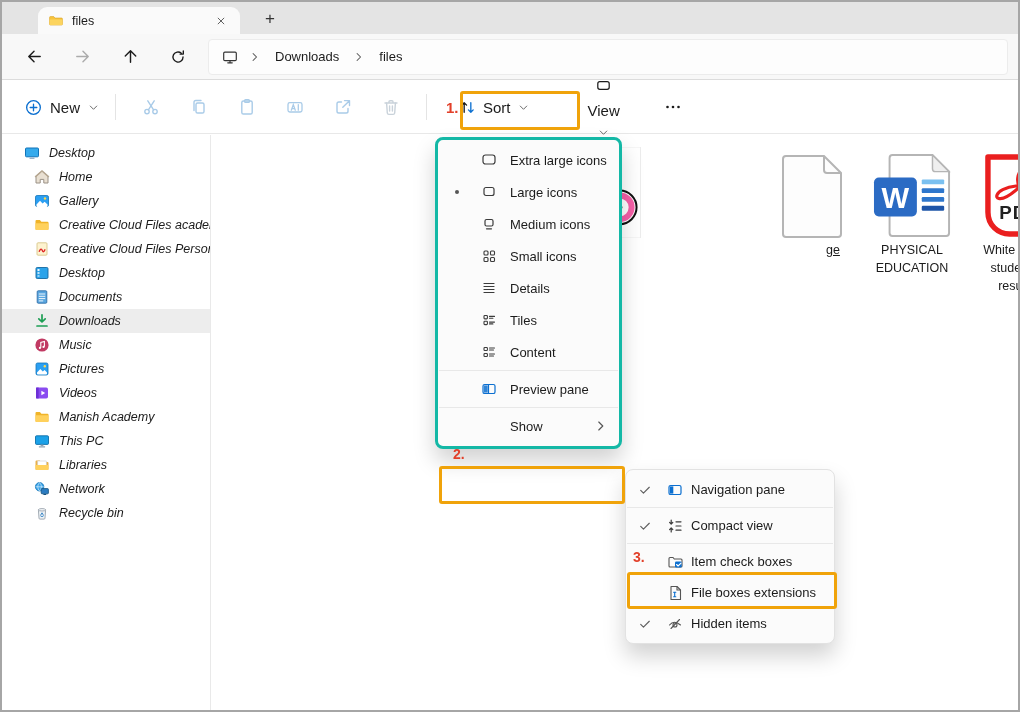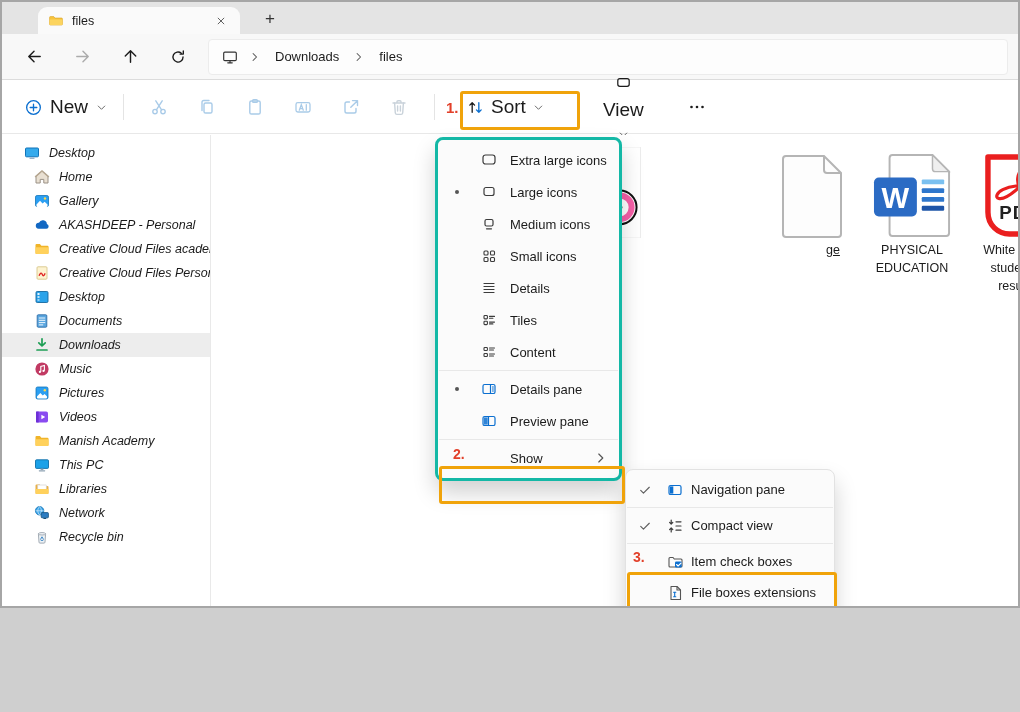--- a/index.html
+++ b/index.html
@@ -1,16 +1,16 @@
 <!DOCTYPE html>
 <html><head>
 <meta charset="utf-8">
 <style>
   html,body{margin:0;padding:0;background:#cfcfcf;}
-  .window{position:relative;width:1020px;height:608px;box-sizing:border-box;border:2px solid #a6a6a6;
+  .window{position:relative;width:1020px;height:712px;box-sizing:border-box;border:2px solid #a6a6a6;
     background:#fff;font-family:"Liberation Sans",sans-serif;color:#1b1b1b;overflow:hidden;}
   svg{display:block}
   .defs{position:absolute;width:0;height:0;overflow:hidden}
 
   
   .titlebar{position:absolute;top:0;left:0;right:0;height:32px;background:#e4e4e4;}
   .tab{position:absolute;left:36px;top:5px;width:202px;height:27px;background:#fafafa;
     border-radius:9px 9px 0 0;display:flex;align-items:center;padding:0 10px;box-sizing:border-box;gap:8px;}
   .tab-label{font-size:12.5px;flex:1;}
   .tab-close{width:18px;height:18px;display:flex;align-items:center;justify-content:center;border-radius:4px;}
@@ -20,21 +20,21 @@
   
   .navbar{position:absolute;top:32px;left:0;right:0;height:46px;background:#f8f8f8;
     border-bottom:1px solid #dcdcdc;display:flex;align-items:center;box-sizing:border-box;}
   .nav-btn{width:32px;height:32px;display:flex;align-items:center;justify-content:center;margin-left:16px;border-radius:4px;}
   .addressbar{margin-left:14px;margin-right:10px;flex:1;height:34px;background:#fdfdfd;border:1px solid #ececec;
     border-radius:4px;display:flex;align-items:center;padding:0 12px;gap:9px;font-size:13px;}
   .crumb{padding:2px 4px;border-radius:3px;}
 
   
   .toolbar{position:absolute;top:79px;left:0;right:0;height:53px;background:#fff;border-bottom:1px solid #e8e8e8;
-    display:flex;align-items:center;box-sizing:border-box;font-size:19px;}
+    display:flex;align-items:center;box-sizing:border-box;font-size:15px;}
   .tb-new{margin-left:18px;display:flex;align-items:center;gap:7px;padding:6px 4px;border-radius:4px;}
   .tb-sep{width:1px;height:26px;background:#e4e4e4;margin:0 11px;}
   .tb-ico{width:48px;height:36px;display:flex;align-items:center;justify-content:center;border-radius:4px;}
   .tb-sort{margin-left:14px;display:flex;align-items:center;gap:6px;padding:6px 6px;border-radius:4px;}
   .tb-view{margin-left:42px;display:flex;align-items:center;gap:7px;padding:6px 10px;border-radius:4px;flex-direction:column;}
   .tb-more{margin-left:26px;width:34px;height:30px;display:flex;align-items:center;justify-content:center;border-radius:4px;}
 
   
   .main{position:absolute;top:133px;left:0;right:0;bottom:0;background:#fff;}
   .sidebar{position:absolute;top:0;bottom:0;left:0;width:209px;border-right:1px solid #e9e9e9;
@@ -547,26 +547,20 @@
           <span>Home</span>
         </div>
       <div class="sb-item">
           <svg class="si">
             <use href="#si-gallery"></use>
           </svg>
           <span>Gallery</span>
         </div>
       <div class="sb-item">
           <svg class="si">
-            <use href="#si-onedrive"></use>
-          </svg>
-          <span>AKASHDEEP - Personal</span>
-        </div>
-      <div class="sb-item">
-          <svg class="si">
             <use href="#si-folder"></use>
           </svg>
           <span>Creative Cloud Files  academ</span>
         </div>
       <div class="sb-item">
           <svg class="si">
             <use href="#si-adobe-file"></use>
           </svg>
           <span>Creative Cloud Files Personal</span>
         </div>
@@ -740,29 +734,20 @@
     <div class="vm-item">
         <span class="vm-ico">
           <svg width="18" height="18">
             <use href="#g-content"></use>
           </svg>
         </span>
         <span class="vm-label">Content</span>
       </div>
     <div class="vm-sep"></div>
     <div class="vm-item">
-        <span class="vm-bullet"></span>
-        <span class="vm-ico">
-          <svg width="18" height="18">
-            <use href="#g-pane-details"></use>
-          </svg>
-        </span>
-        <span class="vm-label">Details pane</span>
-      </div>
-    <div class="vm-item">
         <span class="vm-ico">
           <svg width="18" height="18">
             <use href="#g-pane-preview"></use>
           </svg>
         </span>
         <span class="vm-label">Preview pane</span>
       </div>
     <div class="vm-sep"></div>
     <div class="vm-item">
         <span class="vm-label">Show</span>

